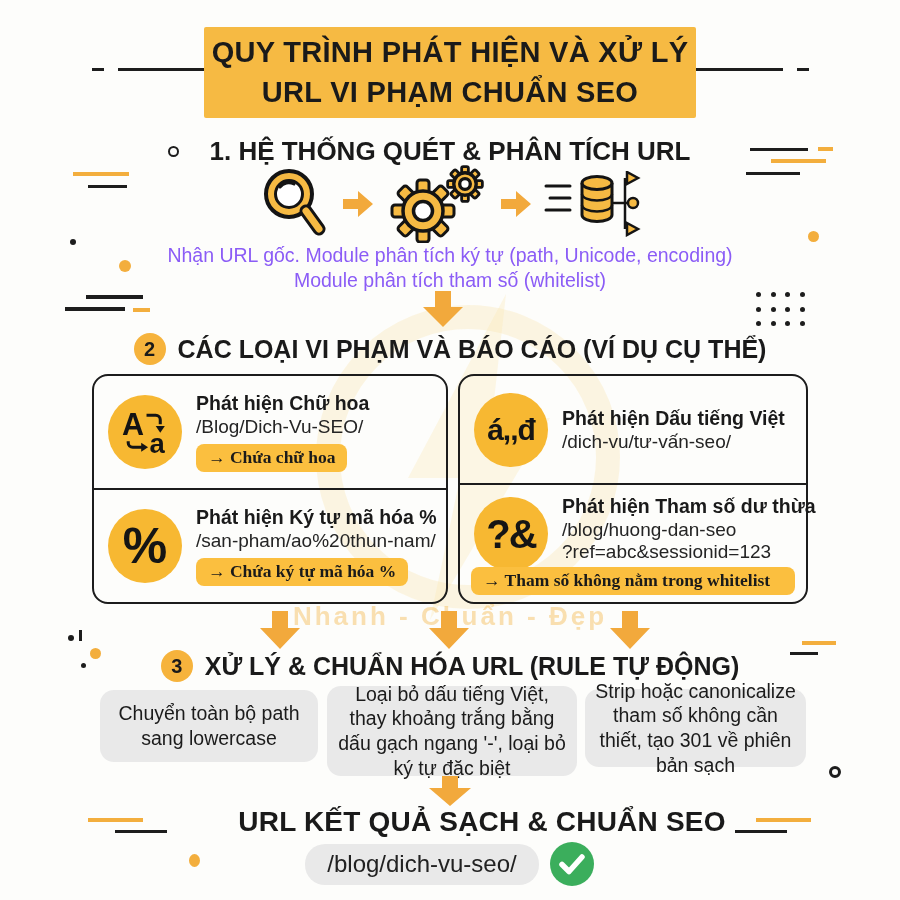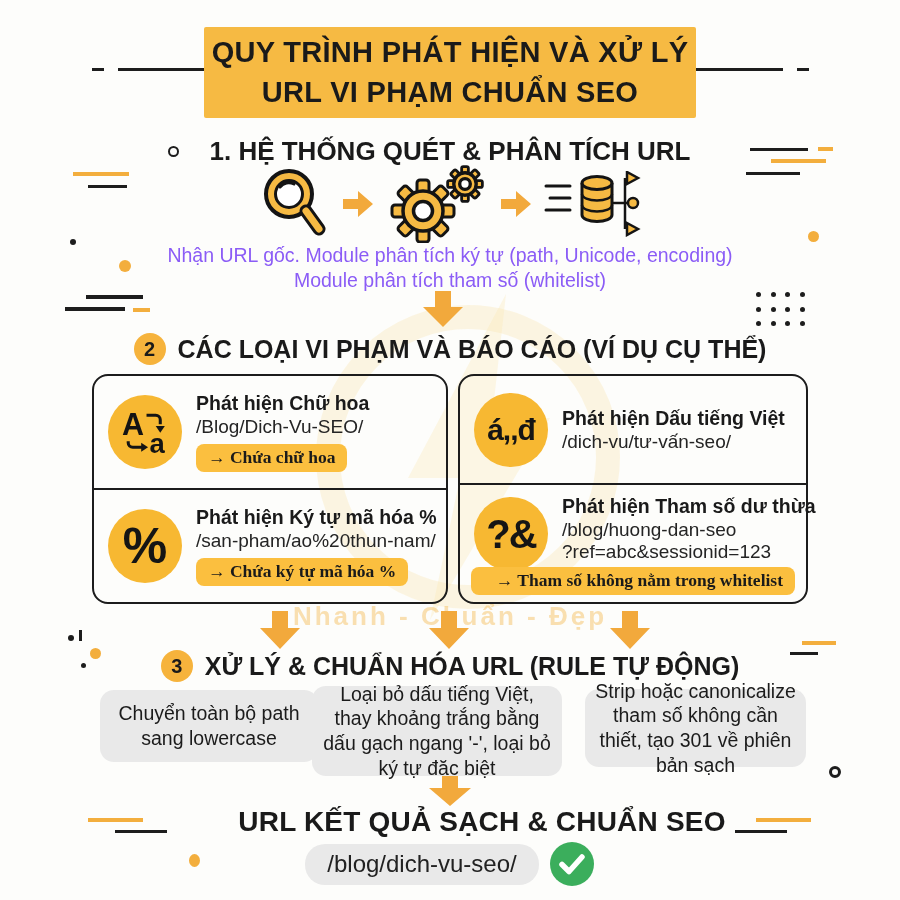--- a/index.html
+++ b/index.html
@@ -47,25 +47,25 @@
   .icon-circle{flex:0 0 74px;width:74px;height:74px;border-radius:50%;background:#F7B832;display:flex;align-items:center;justify-content:center;font-weight:bold;color:#151515;}
   .icon-circle .icon-viet{font-size:30px;letter-spacing:-1px;text-align:right;}
   .icon-circle .icon-pct{font-size:50px;}
   .icon-circle .icon-param{font-size:40px;letter-spacing:-2px;}
   .cell-body{display:flex;flex-direction:column;align-items:flex-start;}
   .card-title{font-size:19.5px;font-weight:bold;white-space:nowrap;margin-bottom:1px;}
   .card-url{font-size:19px;color:#242424;white-space:nowrap;}
   .badge{display:inline-block;background:#FBBF3F;border-radius:8px;padding:3px 12px 4px;font-size:17.5px;font-weight:bold;margin-top:6px;white-space:nowrap;font-family:Liberation Serif, serif;}
   .param-cell{align-items:flex-start;padding-top:10px;}
   .param-cell .icon-circle{margin-top:2px;}
-  .badge-full{position:absolute;left:11px;right:11px;bottom:7px;text-align:right;margin-top:8px;}
+  .badge-full{position:absolute;left:11px;right:11px;bottom:7px;text-align:left;margin-top:8px;}
   
   .rule-box{position:absolute;background:#E9E9E9;border-radius:14px;display:flex;align-items:center;justify-content:center;text-align:center;font-size:19.5px;line-height:1.27;color:#1B1B1B;padding:8px 10px;box-sizing:border-box;}
   .rule-1{left:100px;top:690px;width:218px;height:72px;}
-  .rule-2{left:312px;top:686px;width:250px;height:90px;}
+  .rule-2{left:327px;top:686px;width:250px;height:90px;}
   .rule-3{left:585px;top:689px;width:221px;height:78px;}
   
   .result-heading{position:absolute;top:806px;left:0;width:900px;text-align:center;font-size:28px;font-weight:bold;letter-spacing:.2px;}
   .result-row{position:absolute;top:841px;left:0;width:900px;display:flex;justify-content:center;align-items:center;gap:10px;}
   .url-pill{background:#E9E9E9;border-radius:20px;padding:6px 22px 7px;font-size:24px;color:#222;}
 </style>
 </head>
 <body>
 
 <div class="canvas">

